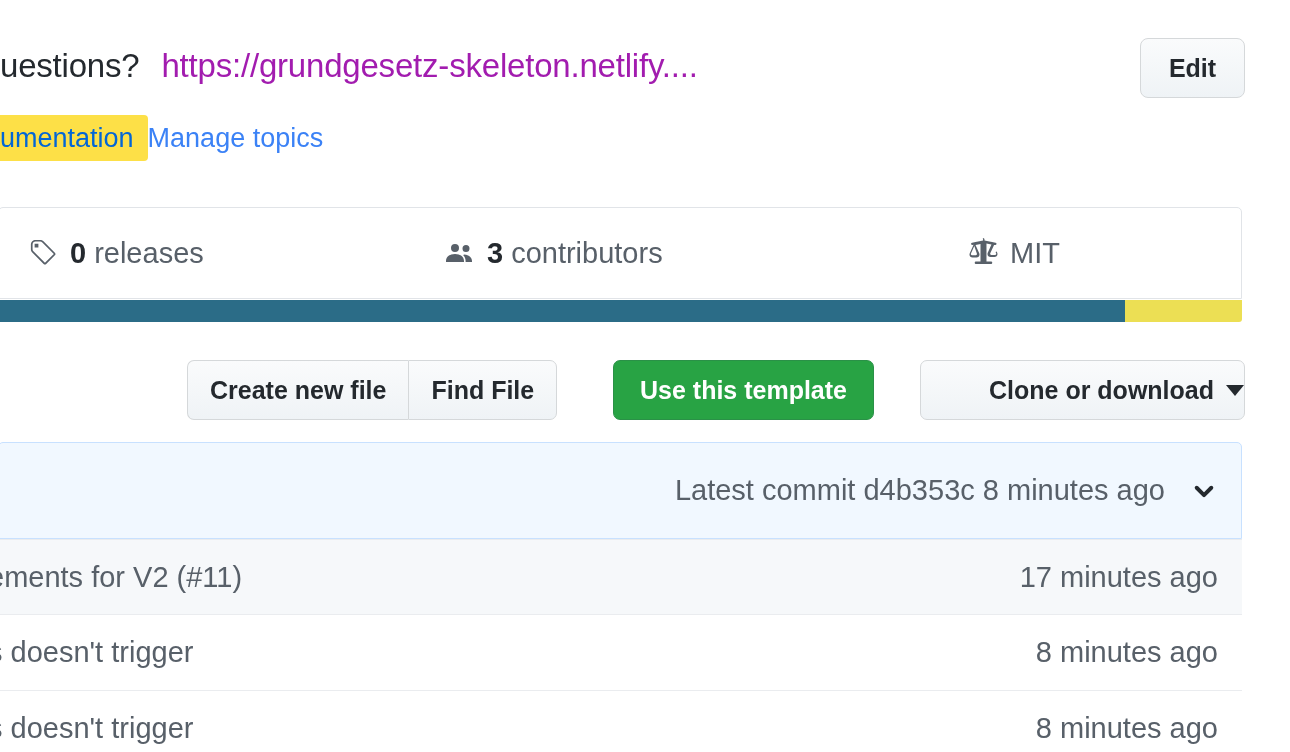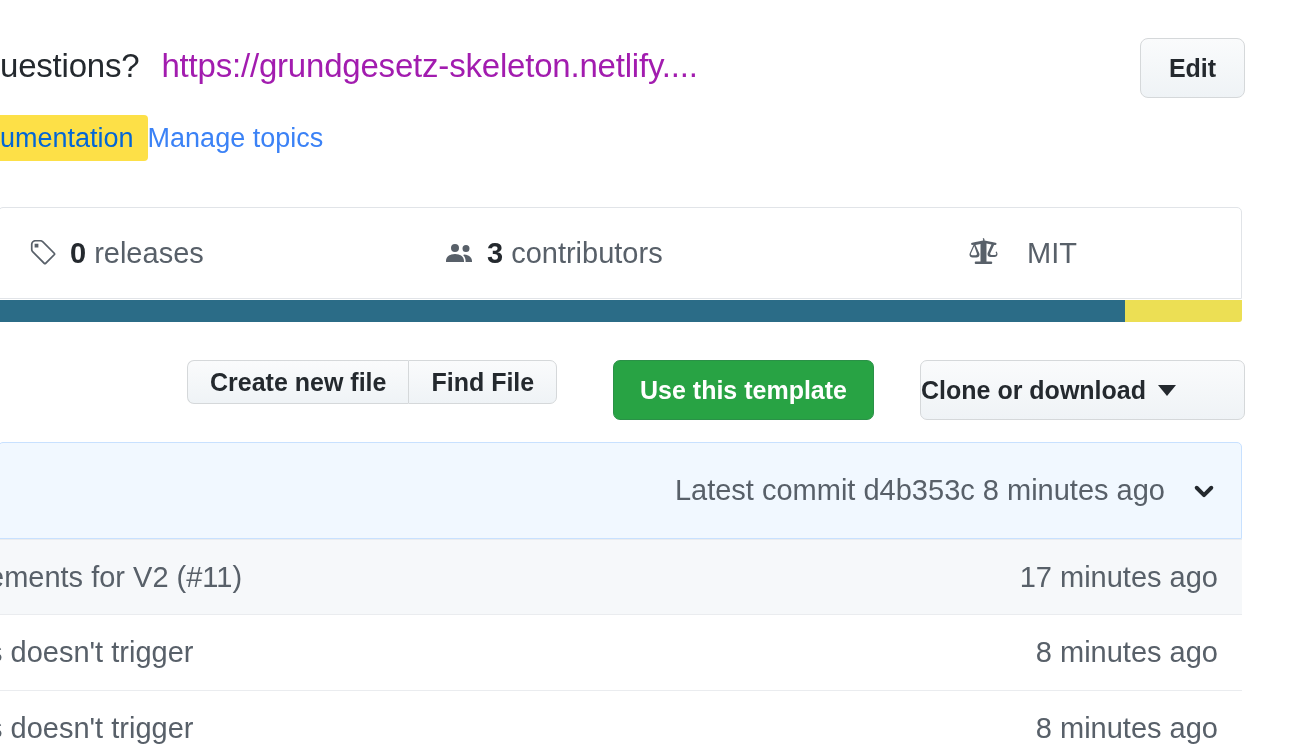--- a/index.html
+++ b/index.html
@@ -93,42 +93,42 @@
     white-space: nowrap;
     color: #586069;
     font-size: 29px;
     cursor: pointer;
     text-decoration: none;
   }
   .stat .num { color: #24292e; font-weight: bold; margin-right: 8px; }
   .stat .ic { display: inline-flex; margin-right: 11px; color: #586069; }
   .stat-releases  { position: absolute; left: 30px; }
   .stat-contribs  { position: absolute; left: 445px; }
-  .stat-license   { position: absolute; left: 968px; gap: 17px; }
+  .stat-license   { position: absolute; left: 968px; }
 
   
   .lang-bar {
     position: absolute;
     left: -2px; top: 300px;
     width: 1244px; height: 22px;
     display: flex;
     overflow: hidden;
     border-radius: 0 0 3px 3px;
   }
   .lang-seg { height: 100%; }
 
   
   .btn-group {
     position: absolute;
     left: 187px; top: 360px;
     height: 60px;
     display: flex;
   }
   .btn {
-    height: 44px;
+    height: 60px;
     border: 1px solid #d5d8da;
     background: linear-gradient(#fafbfc, #eff3f6);
     font-family: "Liberation Sans", sans-serif;
     font-size: 25px;
     font-weight: bold;
     color: #24292e;
     padding: 0 22px;
     cursor: pointer;
     white-space: nowrap;
     display: flex; align-items: center; justify-content: center;
@@ -159,21 +159,21 @@
     width: 325px; height: 60px;
     border: 1px solid #d5d8da;
     border-radius: 7px;
     background: linear-gradient(#fafbfc, #eff3f6);
     font-family: "Liberation Sans", sans-serif;
     font-size: 25px;
     font-weight: bold;
     color: #24292e;
     cursor: pointer;
     white-space: nowrap;
-    display: flex; align-items: center; justify-content: flex-start;
+    display: flex; align-items: center; justify-content: flex-end;
     gap: 12px;
   }
   .caret {
     width: 0; height: 0;
     border-left: 9px solid transparent;
     border-right: 9px solid transparent;
     border-top: 11px solid #24292e;
     display: inline-block;
   }
 

